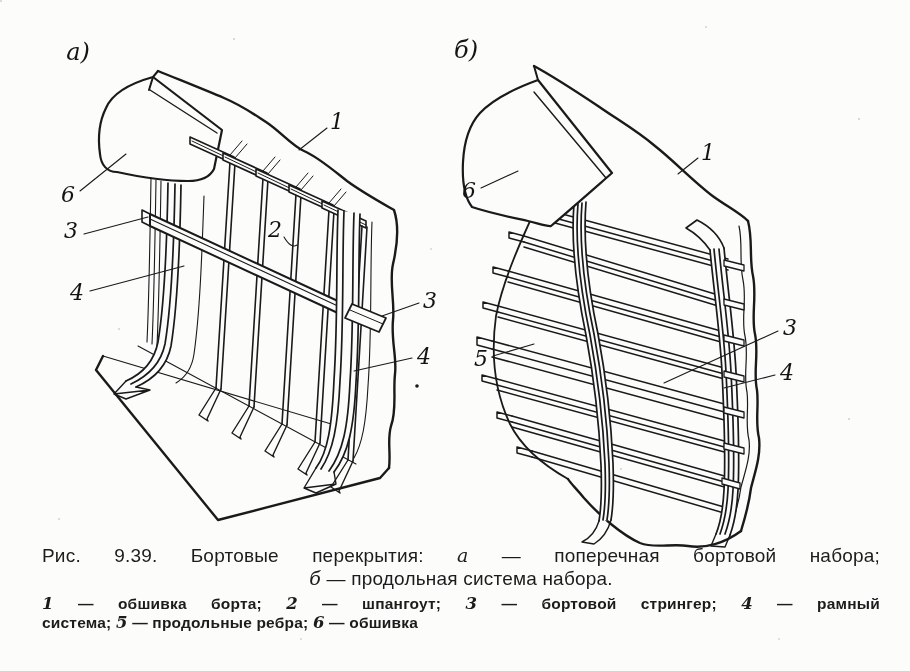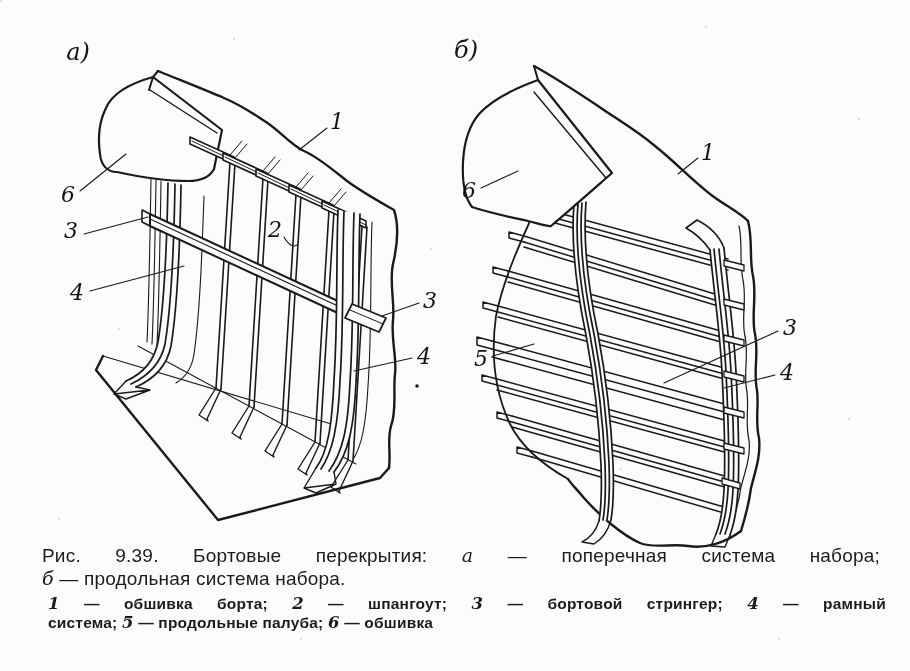--- a/index.html
+++ b/index.html
@@ -14,23 +14,23 @@
     position:absolute;transform:translate(-50%,-50%);
     font-family:"DejaVu Serif",serif;font-style:italic;
     font-size:22px;line-height:1;color:#141414;white-space:nowrap;
   }
   .panel-tag{font-size:24px;}
   .caption{
     position:absolute;left:42px;top:544px;width:838px;
     font-size:19px;line-height:23px;letter-spacing:.2px;color:#1c1c1c;
   }
   .cap-line1{text-align:justify;text-align-last:justify;}
-  .cap-line2{text-align:left;}
+  .cap-line2{text-align:center;}
   .legend{
-    position:absolute;left:48px;top:595px;width:838px;
+    position:absolute;left:42px;top:595px;width:838px;
     font-size:15.5px;font-weight:700;line-height:18.5px;letter-spacing:.2px;color:#1c1c1c;
   }
   .leg-line1{text-align:justify;text-align-last:justify;}
   .seg-i{font-family:"DejaVu Serif",serif;font-style:italic;}
   .legend .seg-i{font-size:16.5px;}
   .speckles{position:absolute;left:0;top:0;width:2px;height:2px;border-radius:50%;background:#cfcfca;
     box-shadow:233px 38px 0 #cfcfca,705px 26px 0 #d2d2cd,858px 118px 0 #cdcdc8,
     118px 328px 0 #d2d2cd,430px 248px 0 #d6d6d1,620px 468px 0 #d2d2cd,
     848px 418px 0 #cfcfca,300px 638px 0 #d4d4cf,778px 638px 0 #d6d6d1,58px 518px 0 #d2d2cd;}
 </style>
@@ -254,21 +254,21 @@
   <div class="callout" style="left:430px;top:301px">3</div>
   <div class="callout" style="left:424px;top:357px">4</div>
 
   <div class="callout" style="left:708px;top:153px">1</div>
   <div class="callout" style="left:469px;top:191px">6</div>
   <div class="callout" style="left:481px;top:359px">5</div>
   <div class="callout" style="left:790px;top:328px">3</div>
   <div class="callout" style="left:787px;top:373px">4</div>
 
   <div class="caption">
-    <div class="cap-line1"><span class="seg-t">Рис. 9.39. Бортовые перекрытия: </span><span class="seg-i">а</span><span class="seg-t"> — поперечная система набора;</span></div>
+    <div class="cap-line1"><span class="seg-t">Рис. 9.39. Бортовые перекрытия: </span><span class="seg-i">а</span><span class="seg-t"> — поперечная бортовой набора;</span></div>
     <div class="cap-line2"><span class="seg-i">б</span><span class="seg-t"> — продольная система набора.</span></div>
   </div>
 
   <div class="legend">
     <div class="leg-line1"><span class="seg-i">1</span><span class="seg-t"> — обшивка борта; </span><span class="seg-i">2</span><span class="seg-t"> — шпангоут; </span><span class="seg-i">3</span><span class="seg-t"> — бортовой стрингер; </span><span class="seg-i">4</span><span class="seg-t"> — рамный</span></div>
-    <div class="leg-line2"><span class="seg-t">система; </span><span class="seg-i">5</span><span class="seg-t"> — продольные палуба; </span><span class="seg-i">6</span><span class="seg-t"> — обшивка</span></div>
+    <div class="leg-line2"><span class="seg-t">система; </span><span class="seg-i">5</span><span class="seg-t"> — продольные ребра; </span><span class="seg-i">6</span><span class="seg-t"> — обшивка</span></div>
   </div>
 </div>
 
 </body></html>

